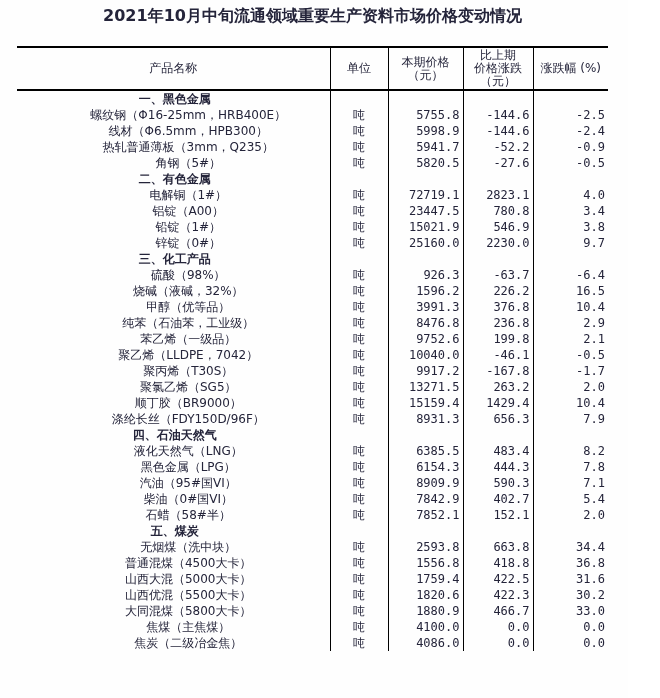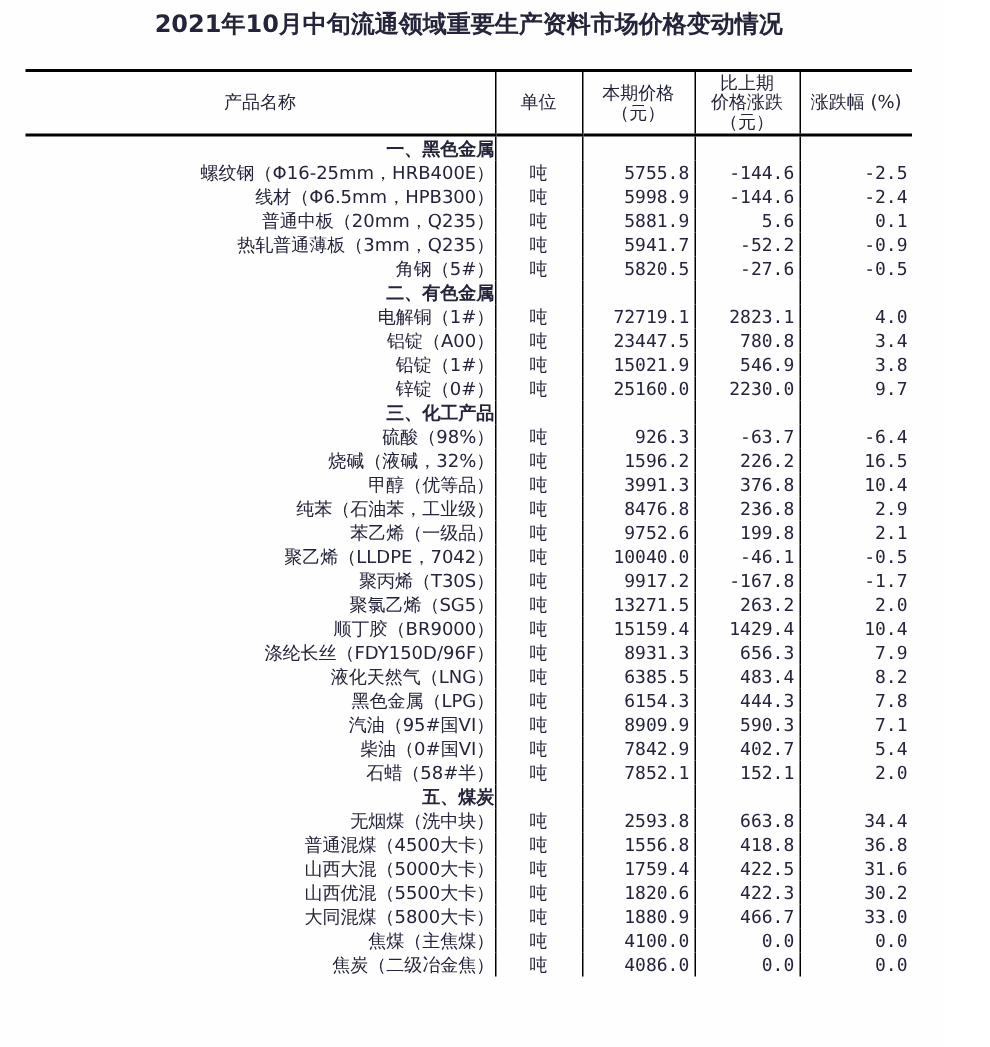--- a/index.html
+++ b/index.html
@@ -40,21 +40,21 @@
   .sep{border-left:1px solid #000;}
   tbody td{
     height:16px;
     padding:0;
     font-size:12px;
     line-height:16px;
     vertical-align:middle;
     white-space:nowrap;
     overflow:hidden;
   }
-  td.name{padding-left:30px;text-align:right;}
+  td.name{padding-left:30px;text-align:center;}
   td.section-name{padding-left:3px;font-weight:bold;}
   td.unit{text-align:center;}
   td.num{
     text-align:right;
     padding-right:3px;
     font-family:"DejaVu Sans Mono",monospace;
     font-size:12px;
   }
 </style>
 </head>
@@ -103,27 +103,20 @@
           <td class="sep num">-2.5</td>
         </tr>
         <tr>
           <td class="name">线材（Φ6.5mm，HPB300）</td>
           <td class="sep unit">吨</td>
           <td class="sep num">5998.9</td>
           <td class="sep num">-144.6</td>
           <td class="sep num">-2.4</td>
         </tr>
         <tr>
-          <td class="name">普通中板（20mm，Q235）</td>
-          <td class="sep unit">吨</td>
-          <td class="sep num">5881.9</td>
-          <td class="sep num">5.6</td>
-          <td class="sep num">0.1</td>
-        </tr>
-        <tr>
           <td class="name">热轧普通薄板（3mm，Q235）</td>
           <td class="sep unit">吨</td>
           <td class="sep num">5941.7</td>
           <td class="sep num">-52.2</td>
           <td class="sep num">-0.9</td>
         </tr>
         <tr>
           <td class="name">角钢（5#）</td>
           <td class="sep unit">吨</td>
           <td class="sep num">5820.5</td>
@@ -234,20 +227,27 @@
           <td class="sep num">15159.4</td>
           <td class="sep num">1429.4</td>
           <td class="sep num">10.4</td>
         </tr>
         <tr>
           <td class="name">涤纶长丝（FDY150D/96F）</td>
           <td class="sep unit">吨</td>
           <td class="sep num">8931.3</td>
           <td class="sep num">656.3</td>
           <td class="sep num">7.9</td>
+        </tr>
+        <tr>
+          <td class="name section-name">四、石油天然气</td>
+          <td class="sep unit"></td>
+          <td class="sep num"></td>
+          <td class="sep num"></td>
+          <td class="sep num"></td>
         </tr>
         <tr>
           <td class="name">液化天然气（LNG）</td>
           <td class="sep unit">吨</td>
           <td class="sep num">6385.5</td>
           <td class="sep num">483.4</td>
           <td class="sep num">8.2</td>
         </tr>
         <tr>
           <td class="name">黑色金属（LPG）</td>

